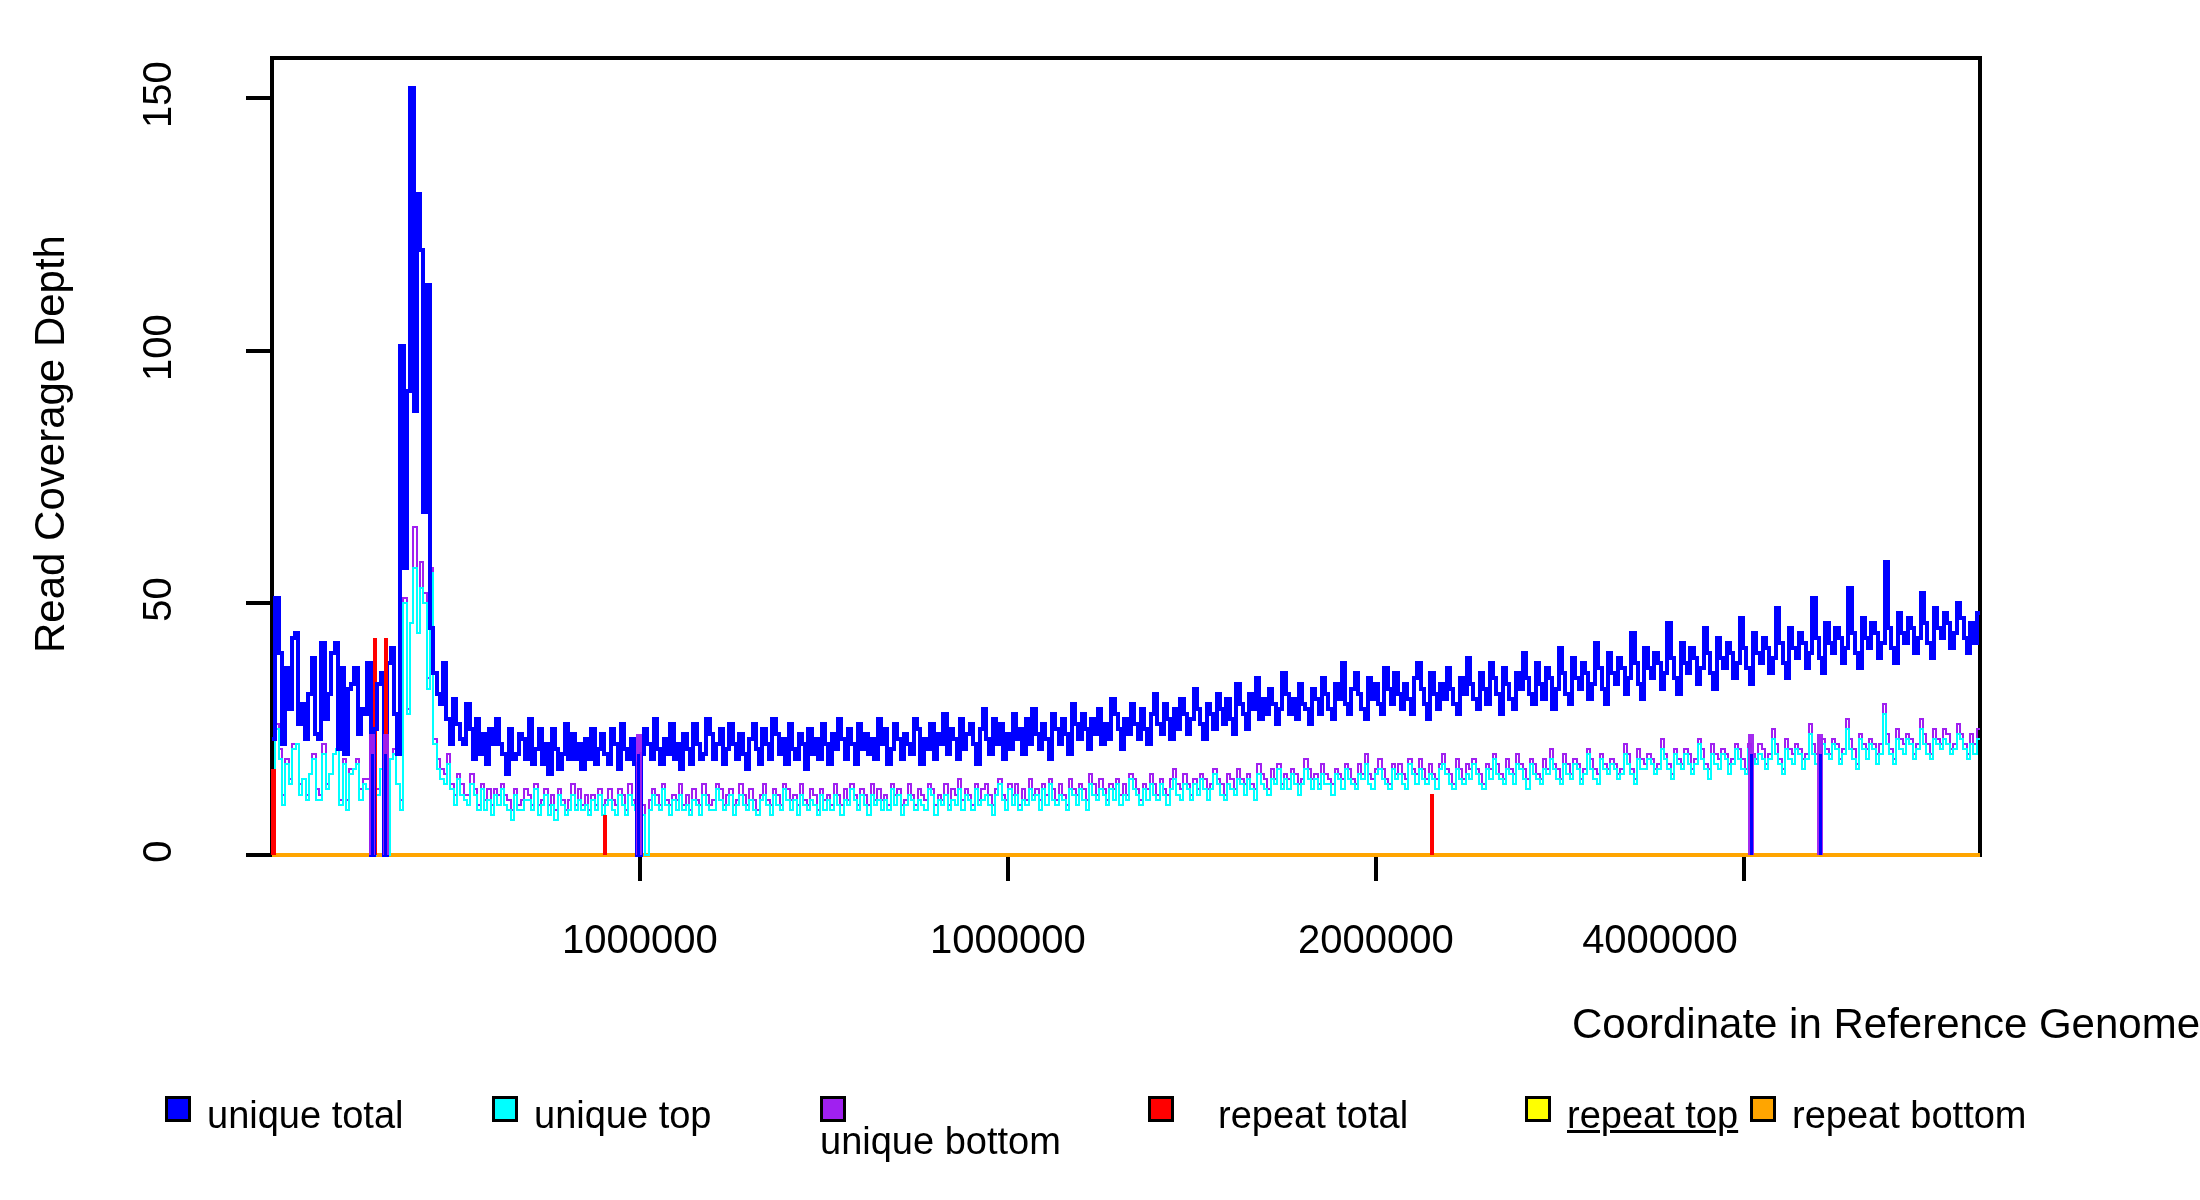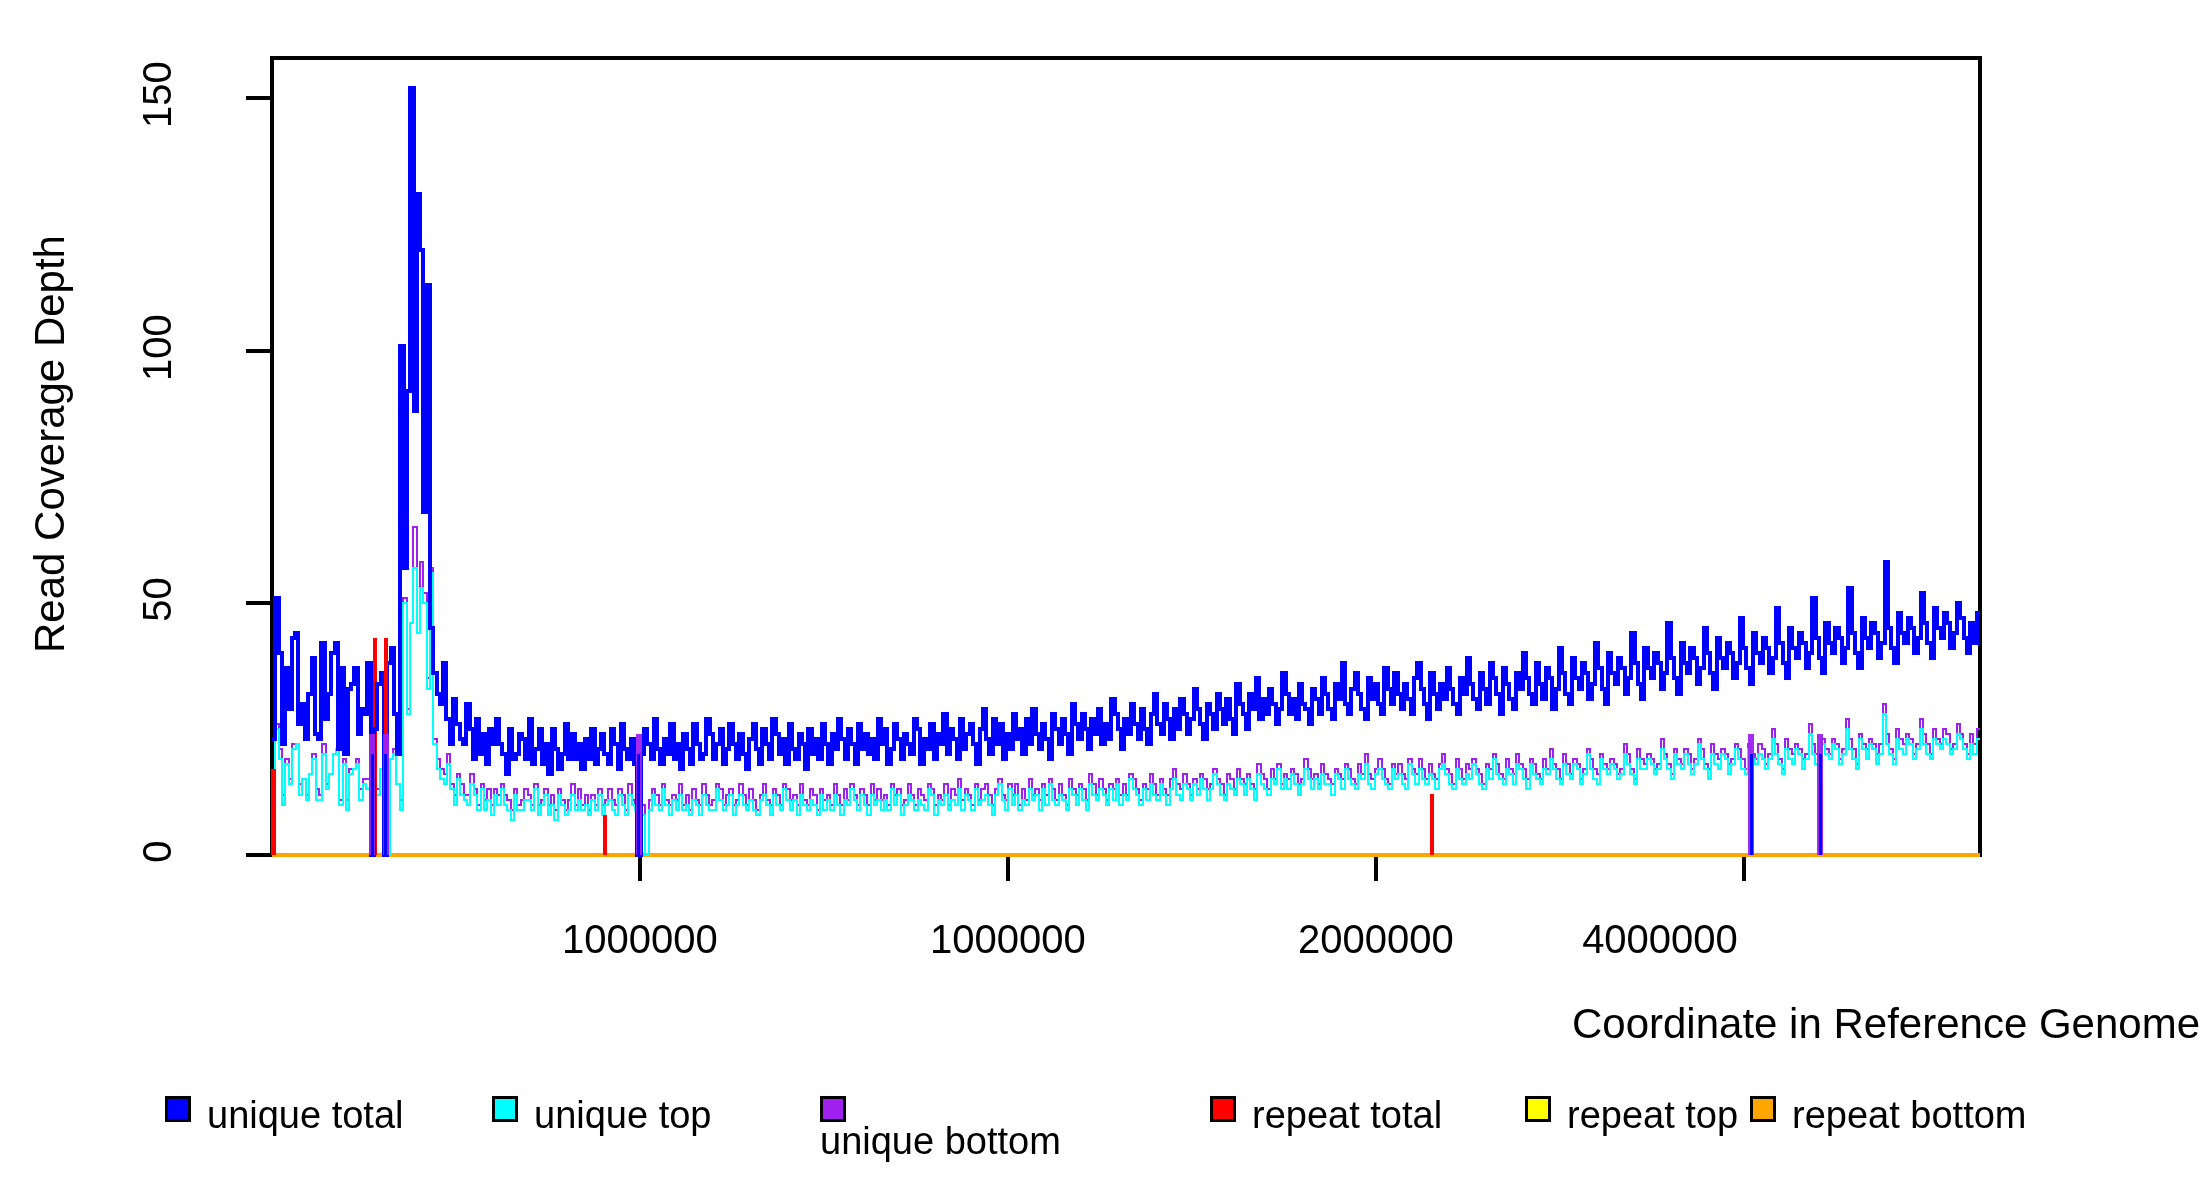--- a/index.html
+++ b/index.html
@@ -162,25 +162,25 @@
         <span class="legend-text">unique total</span>
       </div>
       <div class="legend-item" style="left: 476px; margin-left: 16px;">
         <span class="legend-swatch" style="background: rgb(0, 255, 255);"></span>
         <span class="legend-text">unique top</span>
       </div>
       <div class="legend-item" style="left: 820px; flex-direction: column;">
         <span class="legend-swatch" style="background: rgb(160, 32, 240);"></span>
         <span class="legend-text">unique bottom</span>
       </div>
-      <div class="legend-item" style="left: 1210px;">
+      <div class="legend-item" style="left: 1148px; gap: 28px;">
         <span class="legend-swatch" style="background: rgb(255, 0, 0);"></span>
         <span class="legend-text">repeat total</span>
       </div>
-      <div class="legend-item" style="left: 1525px;">
+      <div class="legend-item" style="left: 1525px; text-decoration: underline;">
         <span class="legend-swatch" style="background: rgb(255, 255, 0);"></span>
         <span class="legend-text">repeat top</span>
       </div>
       <div class="legend-item" style="left: 1750px;">
         <span class="legend-swatch" style="background: rgb(255, 165, 0);"></span>
         <span class="legend-text">repeat bottom</span>
       </div>
     </div>
 
 </div>

